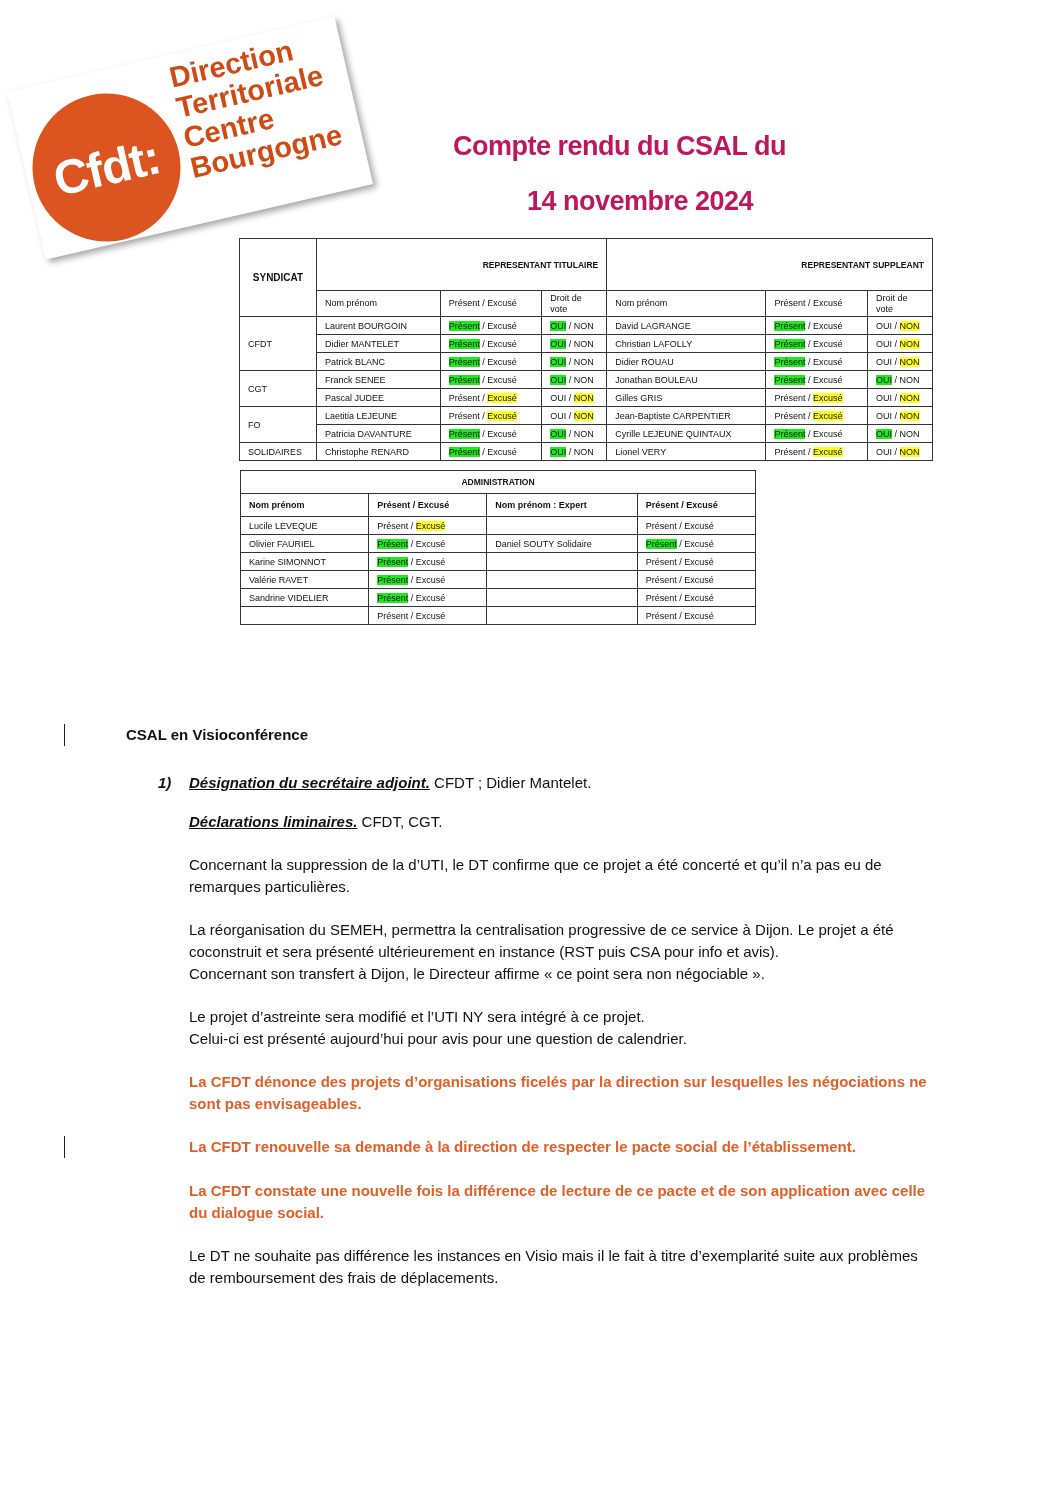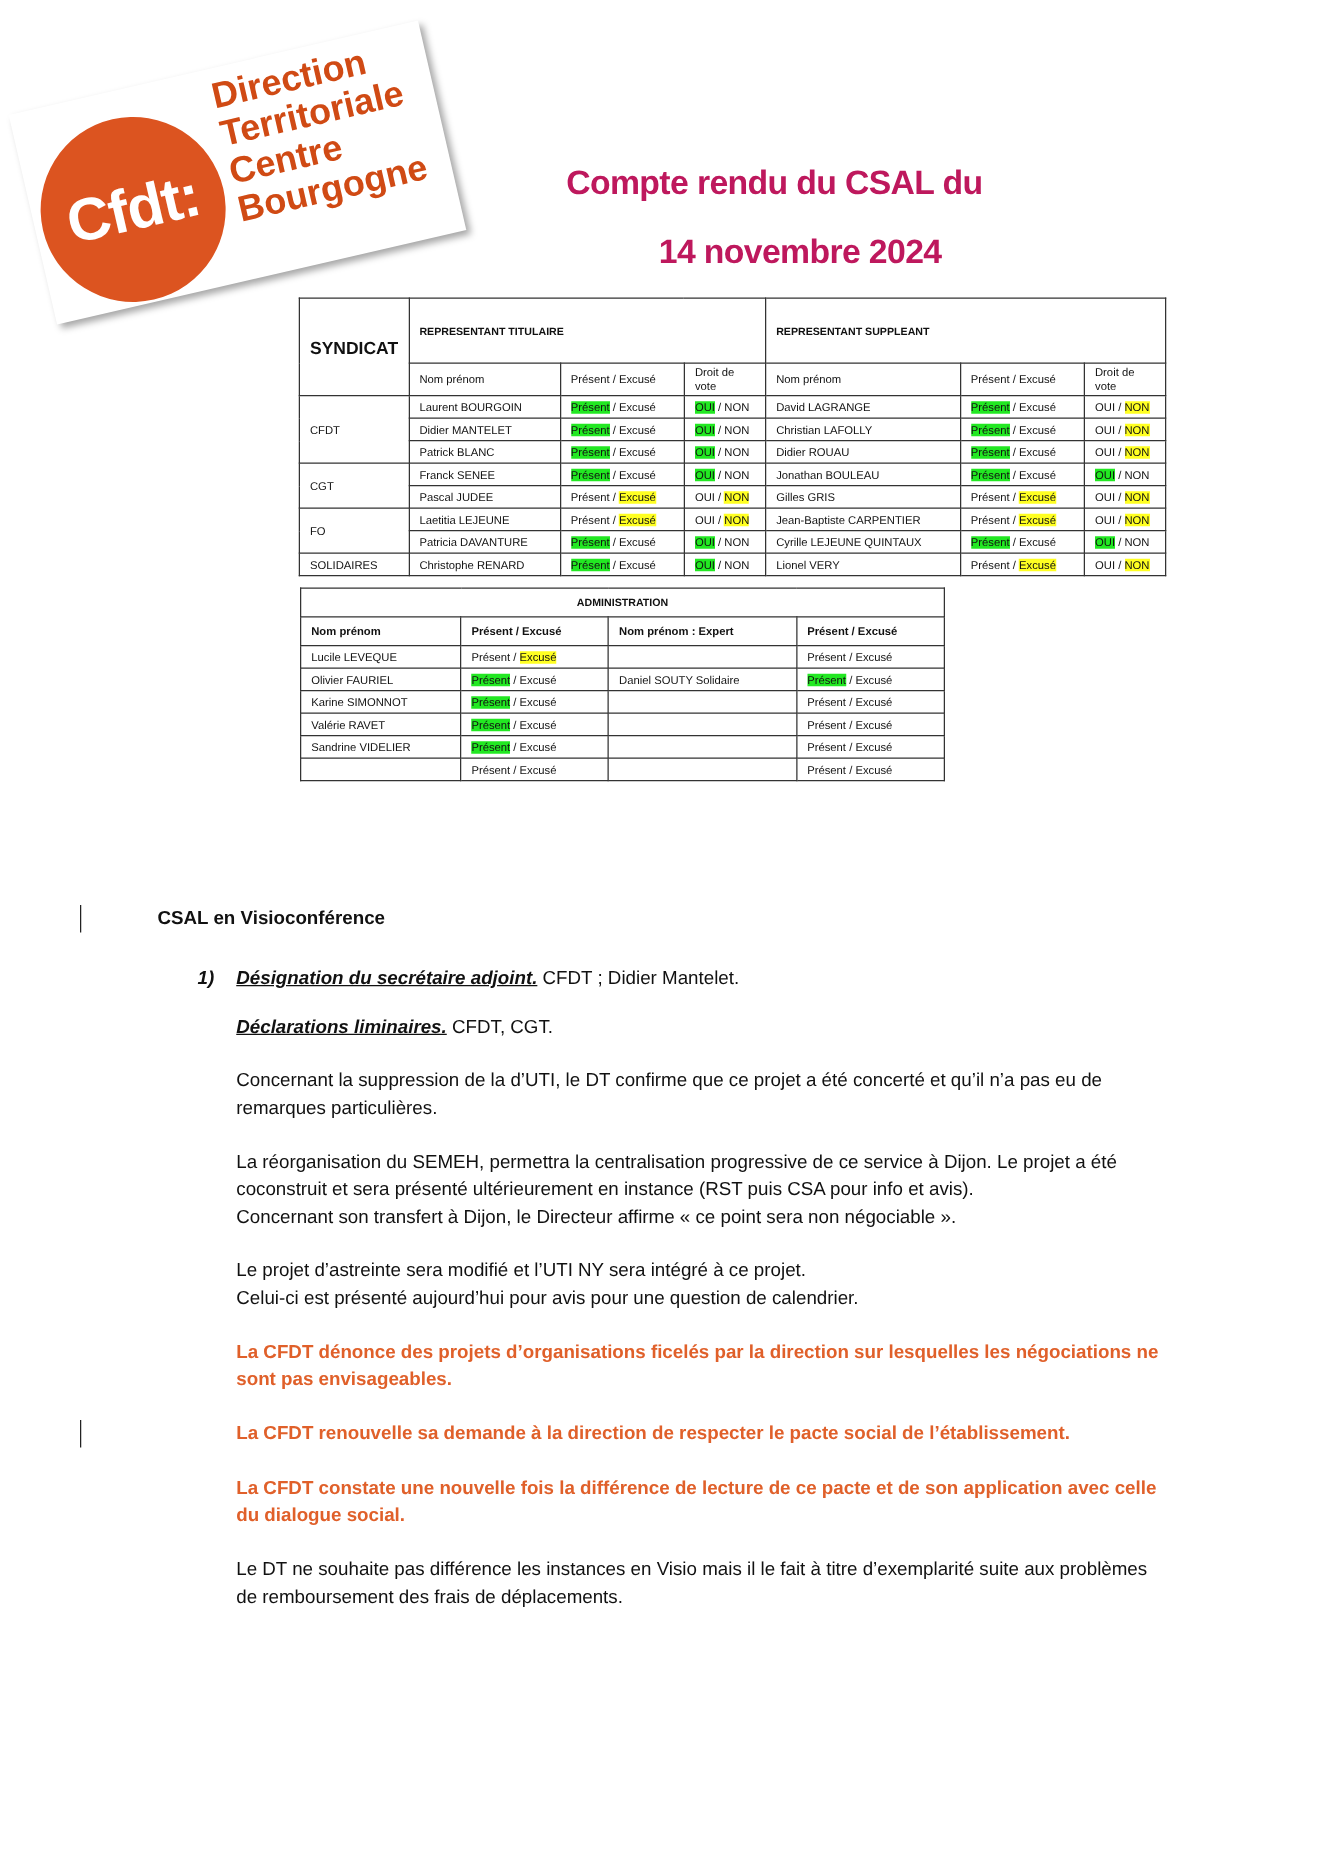--- a/index.html
+++ b/index.html
@@ -21,22 +21,22 @@
   
   .title { position:absolute; color:#be185d; font-weight:bold; font-size:27px;
            font-family:"Liberation Sans", sans-serif; white-space:nowrap; letter-spacing:-0.5px; }
   .title.l1 { left:453px; top:131px; }
   .title.l2 { left:527px; top:186px; }
 
   
   table { border-collapse:collapse; position:absolute; font-family:"Liberation Sans", sans-serif; }
   td, th { border:1px solid #333; font-size:9px; padding:0 8px; text-align:left; white-space:nowrap; font-weight:normal; }
   .t1 { left:239px; top:238px; width:694px; }
-  .t1 th.grp { text-align:left; font-weight:bold; height:51px; font-size:8.5px;margin-left:40px; }
-  .t1 th.syn { text-align:left; font-weight:bold; font-size:14px; width:60px; }
+  .t1 th.grp { text-align:right; font-weight:bold; height:51px; font-size:8.5px;margin-left:40px; }
+  .t1 th.syn { text-align:center; font-weight:bold; font-size:10px; width:60px; }
   .t1 .sub { height:26px; line-height:11px; }
   .t1 td { height:17px; }
 
   .t2 { left:240px; top:470px; width:516px; }
   .t2 th { font-weight:bold; font-size:9px; height:22px; }
   .t2 th.grp { text-align:center; font-size:8.5px; }
   .t2 td { height:17px; }
 
   
   .bar { position:absolute; left:64px; width:1px; height:22px; background:#222; }

